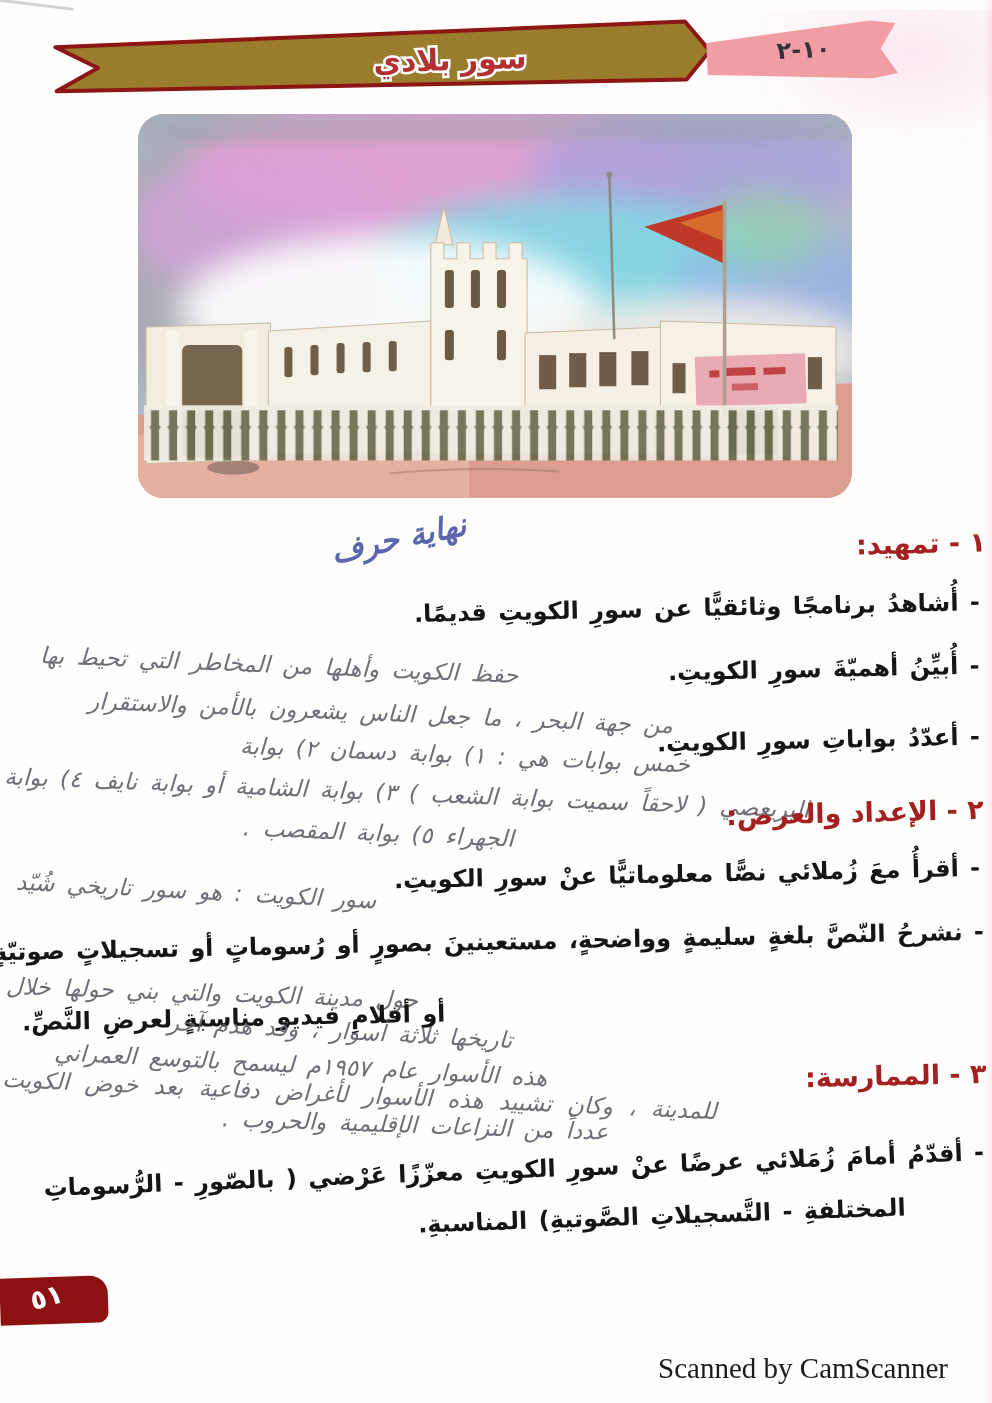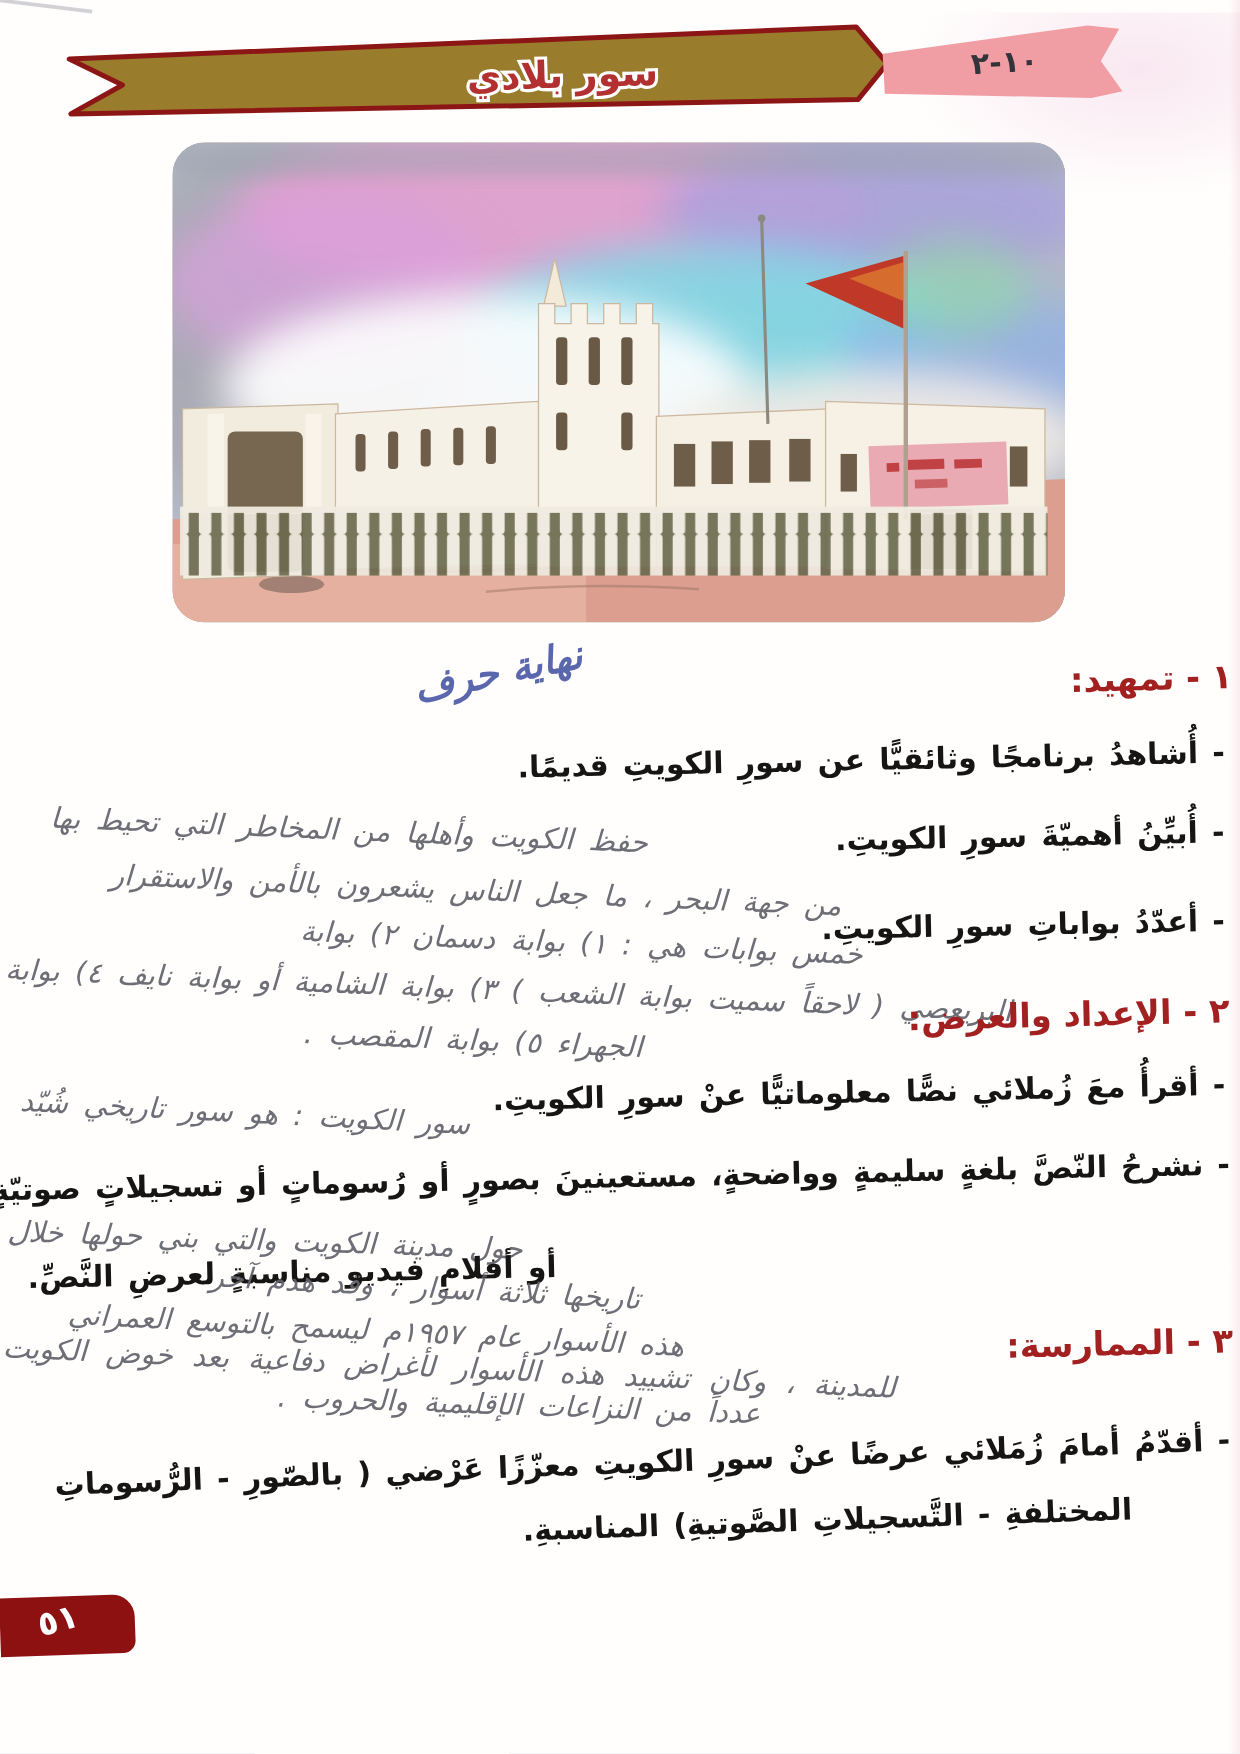--- a/index.html
+++ b/index.html
@@ -211,14 +211,15 @@
 
   <div class="heading" style="right:6px; top:1060px;">٣ - الممارسة:</div>
   <div class="hw" style="left:2px; top:1082px; transform:rotate(2.6deg); word-spacing:8px;">للمدينة ، وكان تشييد هذه الأسوار لأغراض دفاعية بعد خوض الكويت</div>
   <div class="hw" style="left:222px; top:1112px; transform:rotate(2deg);">عدداً من النزاعات الإقليمية والحروب .</div>
   <div class="printed" style="right:8px; top:1138px; transform:rotate(-2.2deg); transform-origin:right center;">- أقدّمُ أمامَ زُمَلائي عرضًا عنْ سورِ الكويتِ معزّزًا عَرْضي ( بالصّورِ - الرُّسوماتِ</div>
   <div class="printed" style="right:86px; top:1202px; transform:rotate(-2deg);">المختلفةِ - التَّسجيلاتِ الصَّوتيةِ) المناسبةِ.</div>
 
   <div class="page-tab">
     <span>٥١</span>
   </div>
+  <div class="scanner-credit">Scanned by CamScanner</div>
 
 </div>
 
 </body></html>

